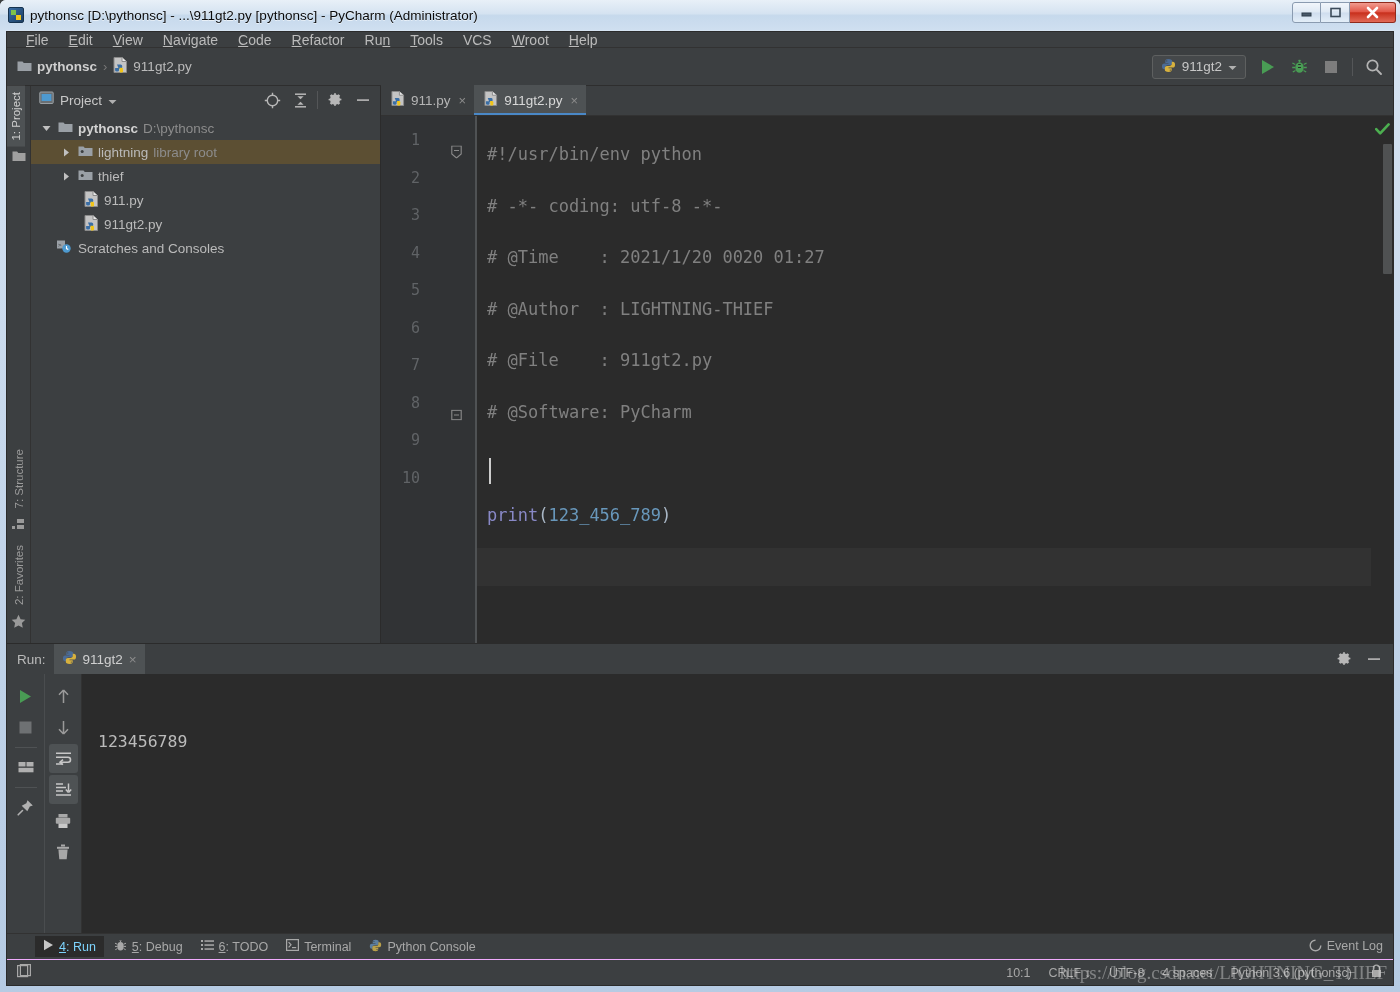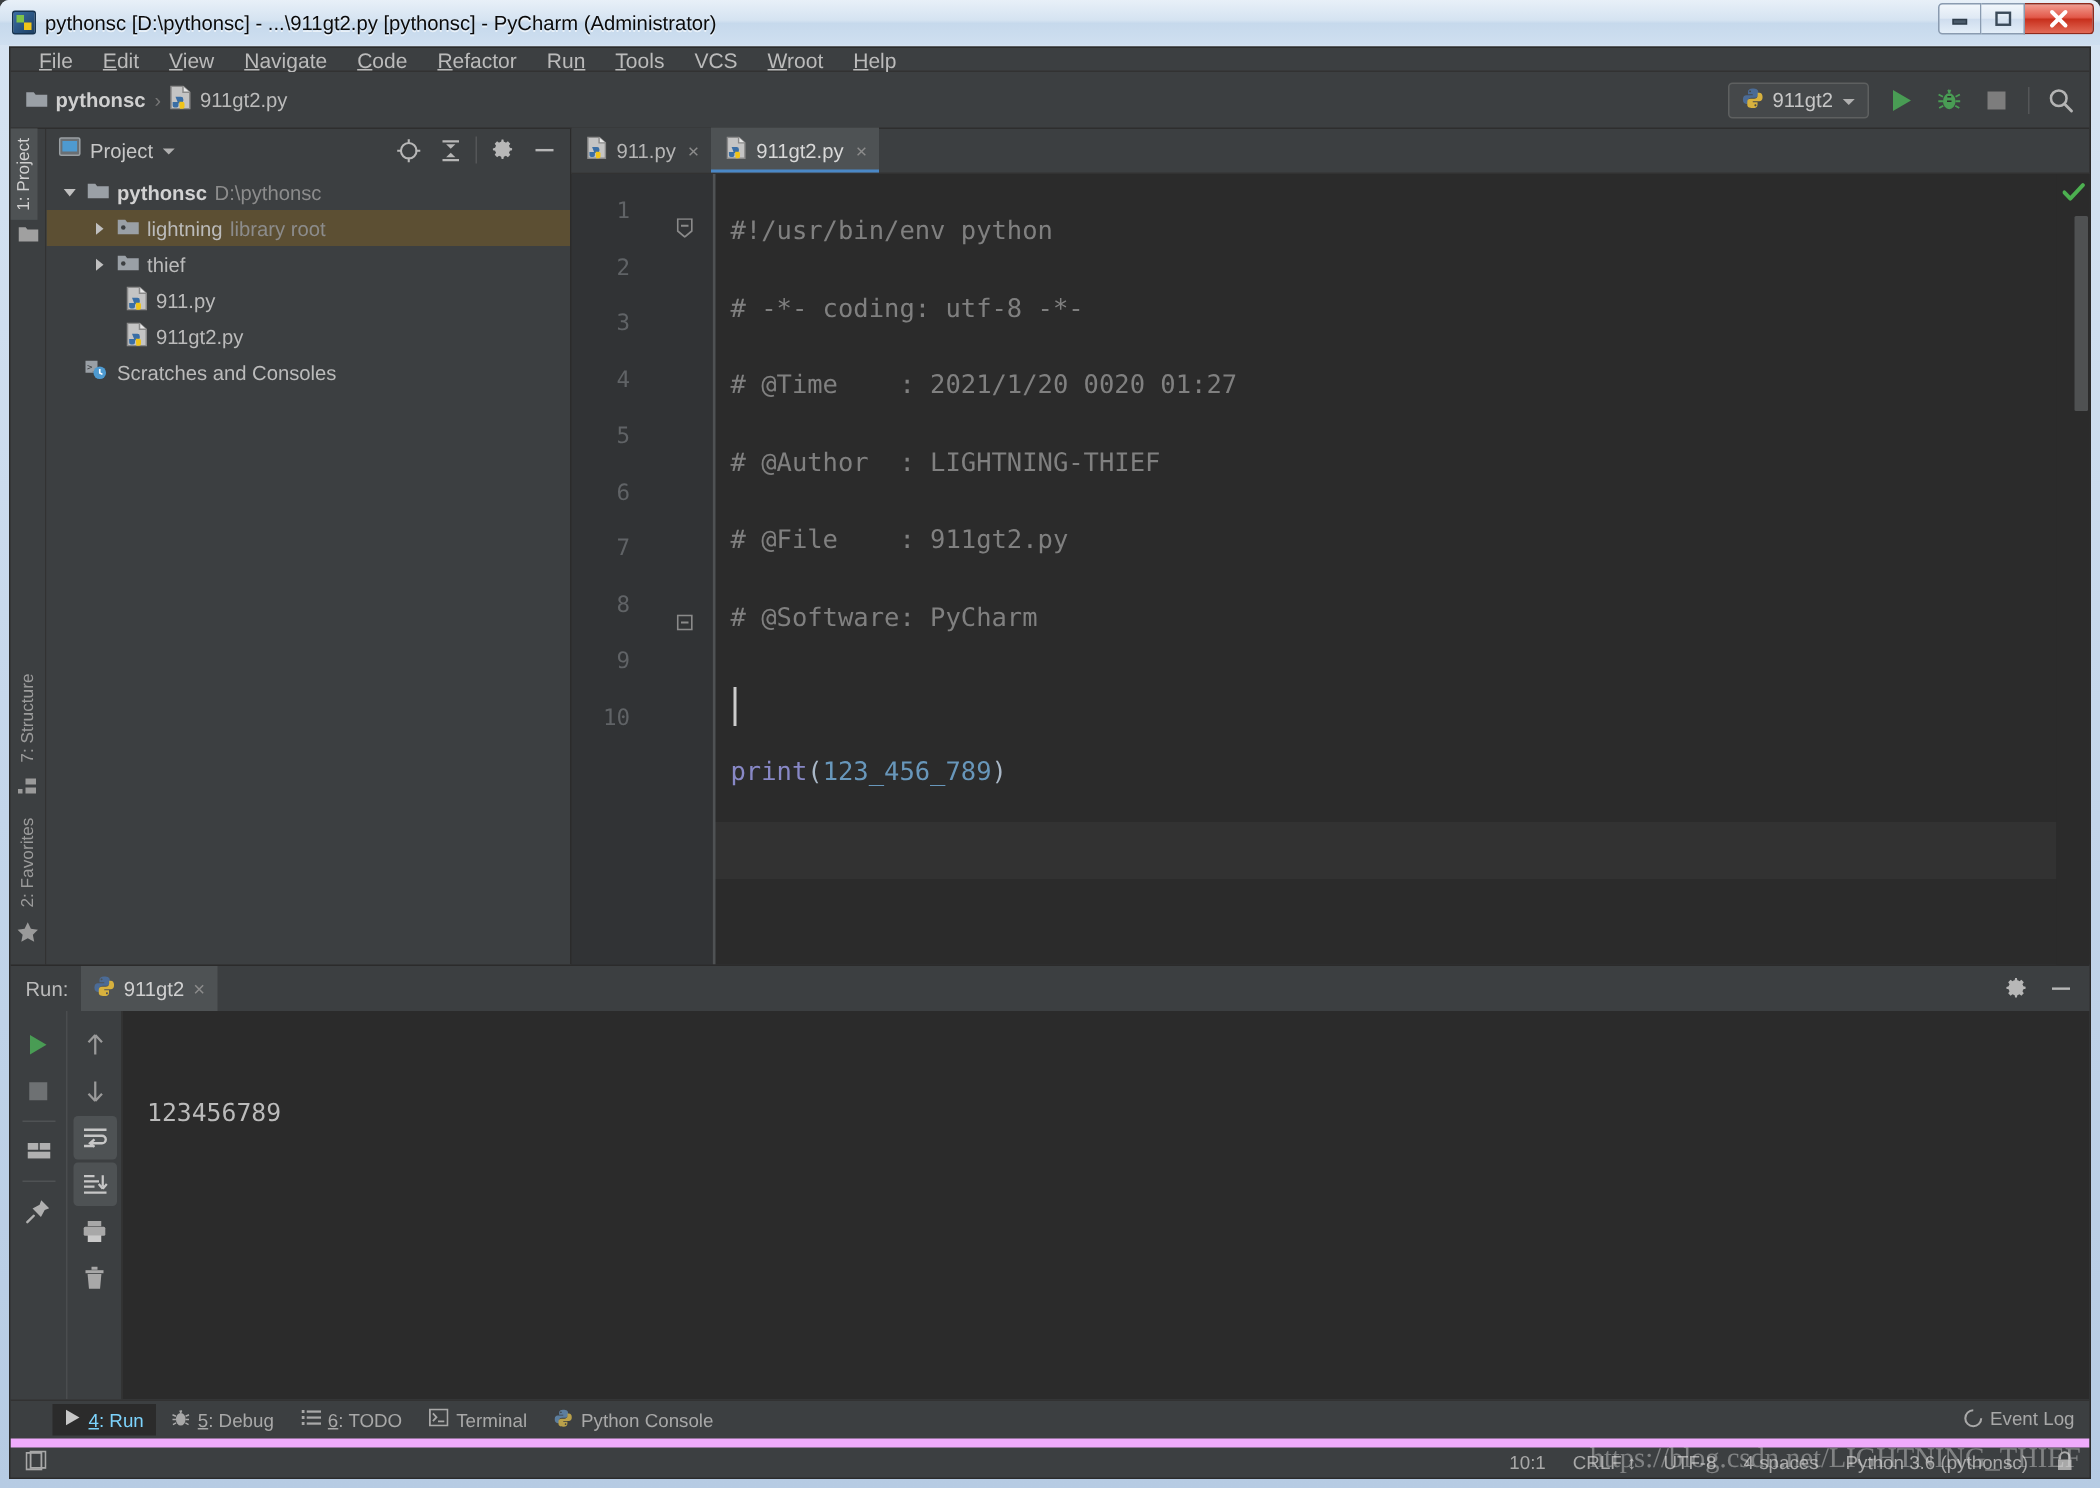--- a/index.html
+++ b/index.html
@@ -239,21 +239,21 @@
     padding: 3px 8px; font-size: 12.5px; color: #a8a8a8; cursor: default;
   }
   .bs-btn.active { background: #2b2b2b; color: #7dd3fc; }
   .bs-btn u { text-decoration: underline; }
   #event-log-btn { margin-left: auto; margin-right: 10px; display:flex; align-items:flex-start; gap:5px; font-size:12.5px; color:#a8a8a8;}
 
   
   #statusbar {
     height: 26px; display: flex; align-items: center;
     padding: 0 10px 0 8px; background: #3c3f41;
-    border-top: 6px solid #f0abfc; font-size: 12.5px; color: #a8a8a8;
+    border-top: 1px solid #f0abfc; font-size: 12.5px; color: #a8a8a8;
     position: relative;
   }
   #statusbar .sb { padding: 0 9px; cursor: default; white-space: nowrap; }
   #statusbar .right { margin-left: auto; display: flex; align-items: center; }
   #watermark {
     position: absolute; right: 6px; bottom: 1px;
     font-size: 19px; color: rgba(225,225,225,0.42);
     white-space: nowrap; pointer-events: none;
     font-family: Liberation Serif, serif;
   }

